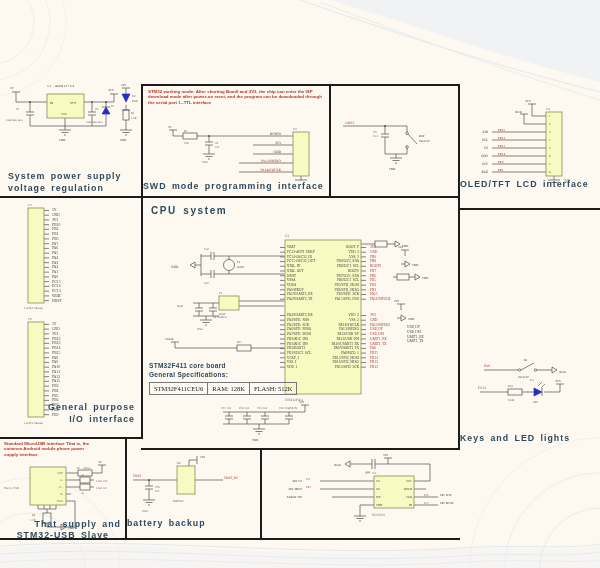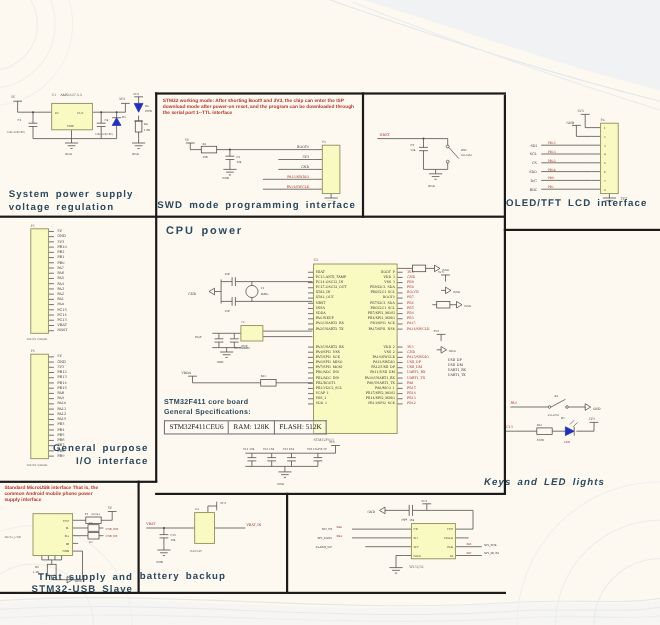--- a/index.html
+++ b/index.html
@@ -352,21 +352,21 @@
         </div>
   </div>
 
   <div class="spec-h" style="left:6px;top:164px;">STM32F411 core board</div>
   <div class="spec-h" style="left:6px;top:173px;">General Specifications:</div>
   <div class="spec-row" style="left:6px;top:184px;">
         <div class="spec-cell">STM32F411CEU6</div>
         <div class="spec-cell">RAM: 128K</div>
         <div class="spec-cell">FLASH: 512K</div>
       </div>
-  <div class="ptitle lg" style="left:8px;top:7px;">CPU power</div>
+  <div class="ptitle lg" style="left:8px;top:7px;">CPU system</div>
 </div>
 
 <div class="panel" style="left:0px;top:198px;width:141px;height:239px;">
   <svg width="141" height="239">
     <g class="w">
       <path d="M44,12.4h5M44,17.15h5M44,21.9h5M44,26.65h5M44,31.4h5M44,36.15h5M44,40.9h5M44,45.65h5M44,50.4h5M44,55.15h5M44,59.9h5M44,64.65h5M44,69.4h5M44,74.15h5M44,78.9h5M44,83.65h5M44,88.4h5M44,93.15h5M44,97.9h5M44,102.65h5"></path>
       <path d="M44,126.4h5M44,131.15h5M44,135.9h5M44,140.65h5M44,145.4h5M44,150.15h5M44,154.9h5M44,159.65h5M44,164.4h5M44,169.15h5M44,173.9h5M44,178.65h5M44,183.4h5M44,188.15h5M44,192.9h5M44,197.65h5M44,202.4h5M44,207.15h5M44,211.9h5M44,216.65h5"></path>
     </g>
     <rect class="chip" x="28" y="10" width="16" height="95"></rect>
     <rect class="chip" x="28" y="124" width="16" height="95"></rect>
@@ -455,21 +455,21 @@
     <text x="98" y="23.5" font-size="2.8">5V</text>
     <text x="81" y="37" font-size="2.2">R2</text>
     <text x="81" y="54.5" font-size="2.2">R3</text>
     <text x="96" y="42.5" font-size="2.5" class="r">USB_DM</text>
     <text x="96" y="49.5" font-size="2.5" class="r">USB_DP</text>
     <text x="32" y="77" font-size="2.4">R5</text>
     <text x="30" y="82" font-size="2.4">1.1K</text>
     <text x="68" y="90" font-size="2.6">GND</text>
   </svg>
   <div class="ptitle rightal" style="right:4px;top:80px;">That supply and</div>
-  <div class="ptitle rightal" style="right:4px;top:91px;">STM32-USB Slave</div>
+  <div class="ptitle rightal" style="right:16px;top:91px;">STM32-USB Slave</div>
 </div>
 
 <div class="panel" style="left:127px;top:450px;width:133px;height:90px;">
   <svg width="133" height="90">
     <g class="w">
       <path d="M6,30 h44 M22,30 v6 M18,36 h8 M18,39 h8 M22,39 v7 M22,46 v4 M16,50 h12 M18.5,52.5 h7 M21,55 h2"></path>
       <path d="M62,16 v-6 M62,10 h8 M70,6 v8"></path>
       <path d="M68,30 h28"></path>
     </g>
     <rect class="chip" x="50" y="16" width="18" height="28"></rect>
@@ -515,21 +515,21 @@
     <text x="40" y="48" font-size="2.6" text-anchor="end">FLASH_WP</text>
     <text x="44" y="30" font-size="2.4" class="r">PA4</text>
     <text x="44" y="38" font-size="2.4" class="r">PB4</text>
     <text x="162" y="45.5" font-size="2.4" class="r">PA5</text>
     <text x="162" y="53.5" font-size="2.4" class="r">PA7</text>
     <text x="178" y="46" font-size="2.6">SPI_SCK</text>
     <text x="178" y="54" font-size="2.6">SPI_MOSI</text>
   </svg>
 </div>
 
-<div class="panel" style="left:440px;top:210px;width:140px;height:258px;font-style:italic;">
+<div class="panel" style="left:460px;top:210px;width:140px;height:258px;">
   <svg width="140" height="258">
     <g class="w">
       <path d="M24,160 h34 M77,160 h15 M92,157 l5,3 l-5,3 z"></path>
       <path d="M61,160 L74,153"></path>
       <path d="M20,182 h28 M62,182 h12 M82,178 v8 M84,182 h16 M100,182 v-8 M96,174 h8"></path>
       <rect x="48" y="179" width="14" height="6"></rect>
       <path d="M78,176 L82,172 M81,178 L85,174" stroke-width=".6"></path>
     </g>
     <circle cx="59.5" cy="160" r="1.2" class="w"></circle>
     <circle cx="75.5" cy="160" r="1.2" class="w"></circle>

